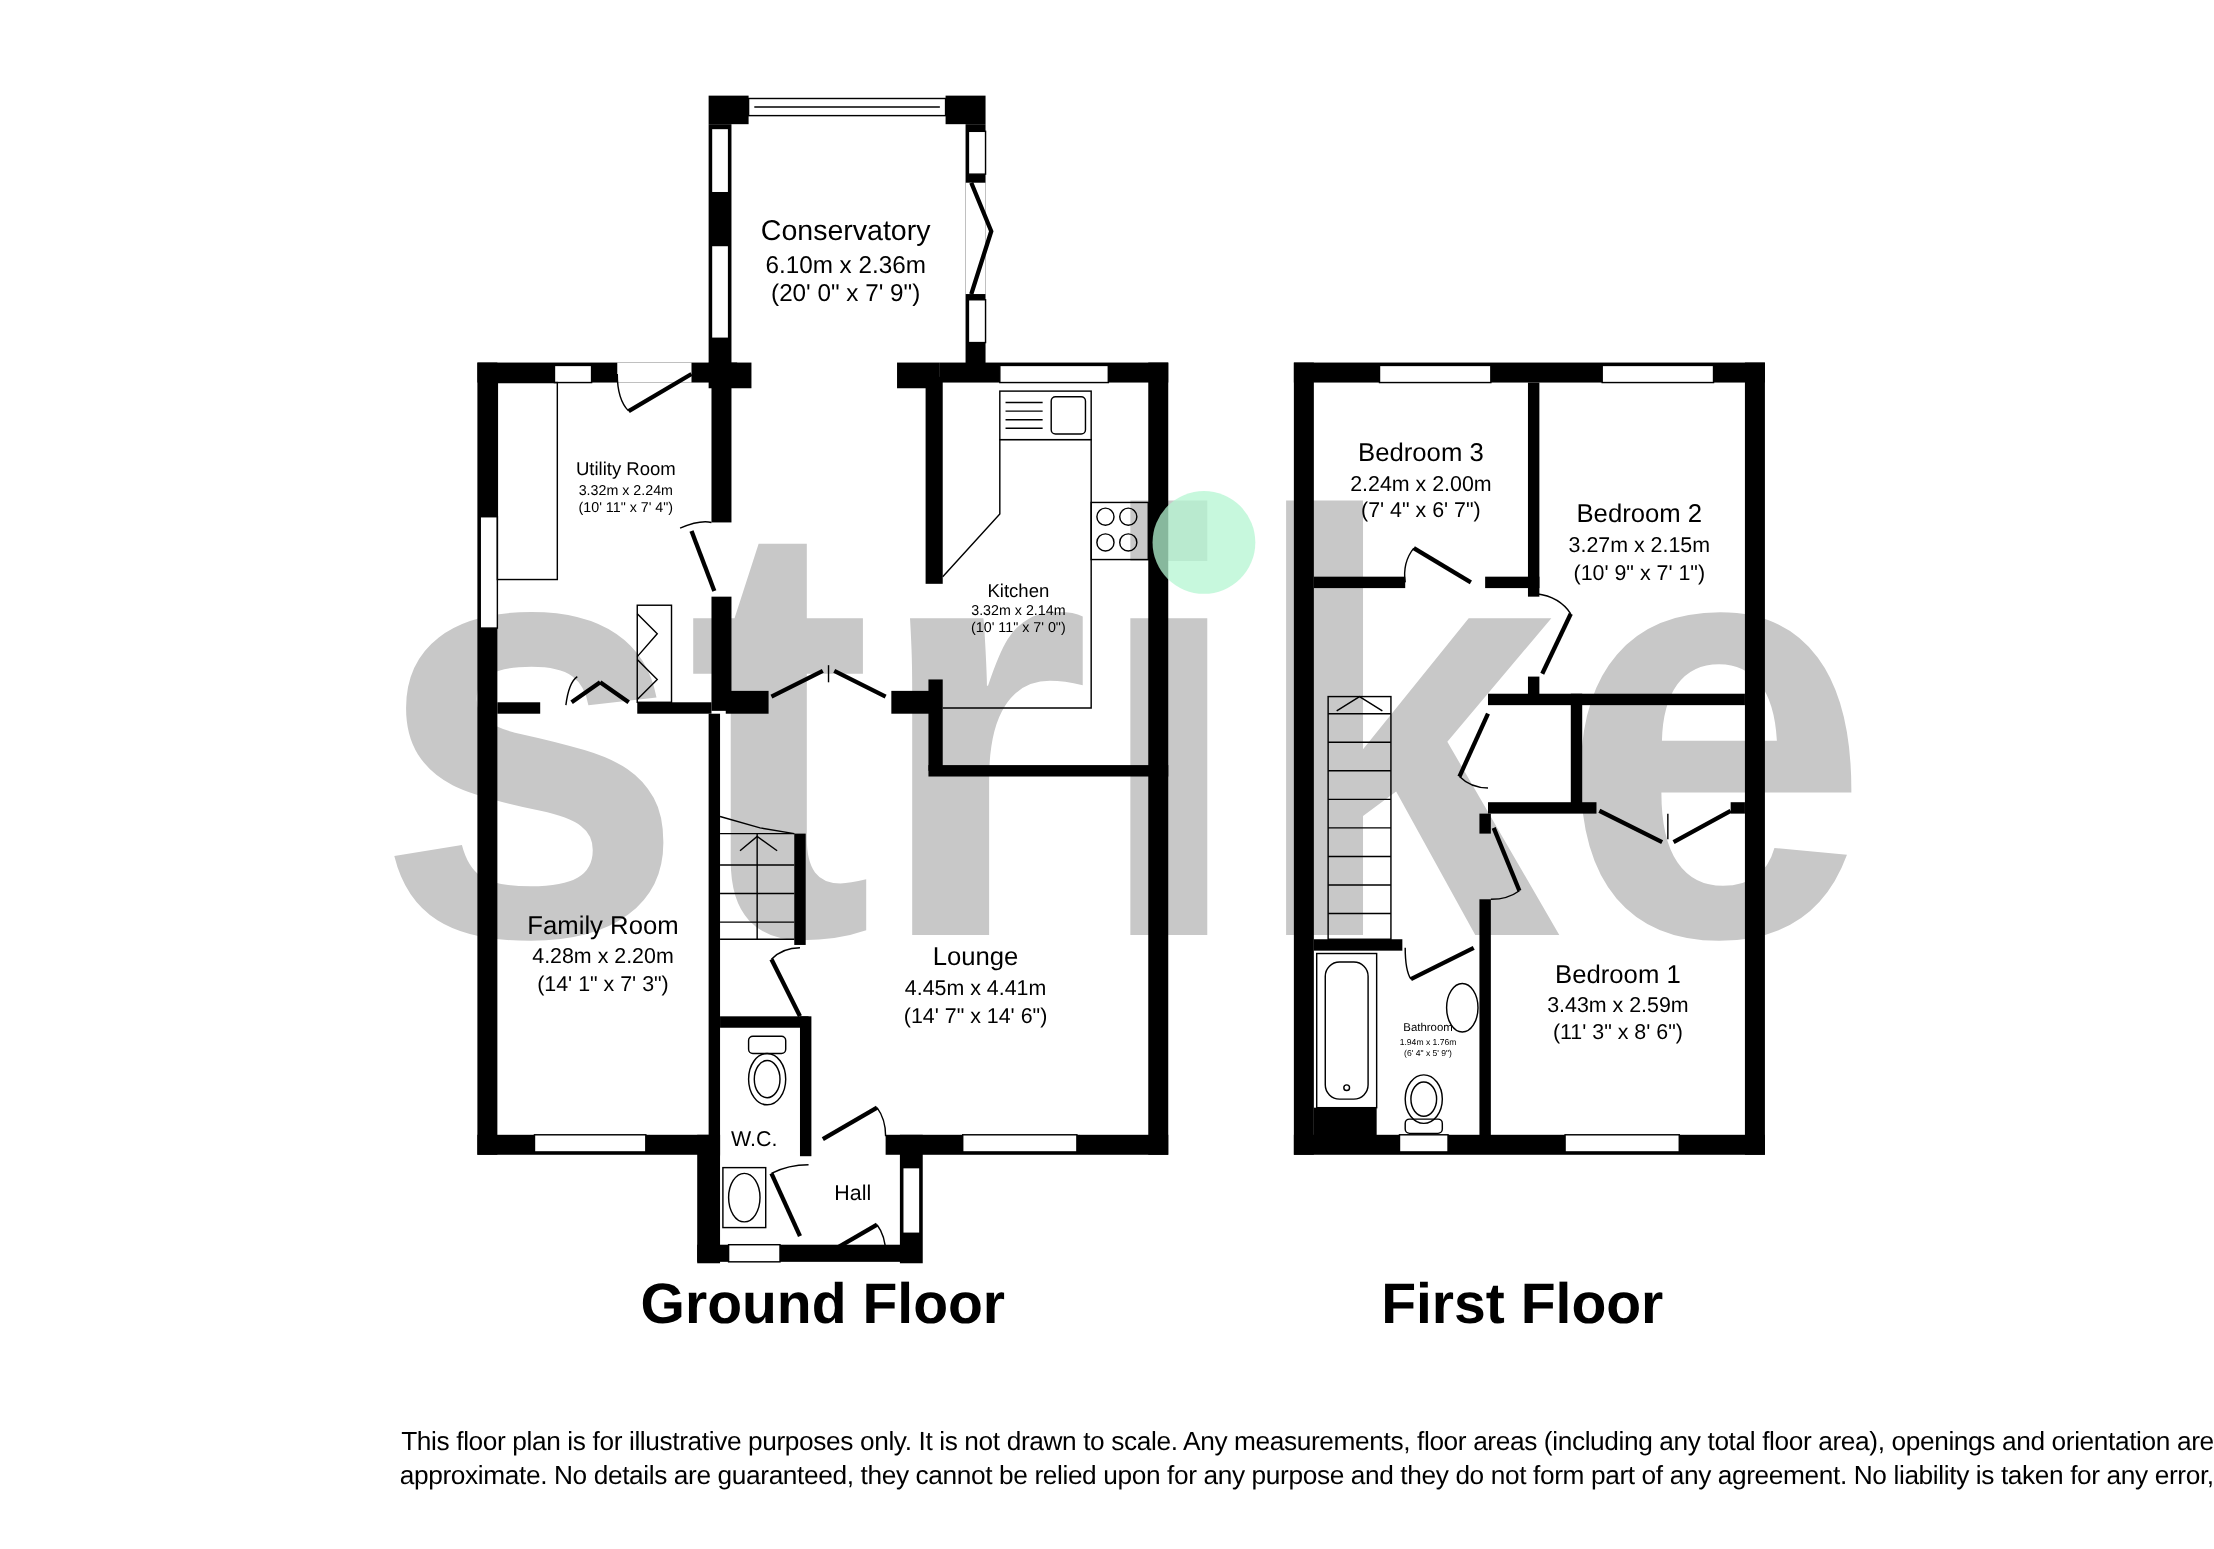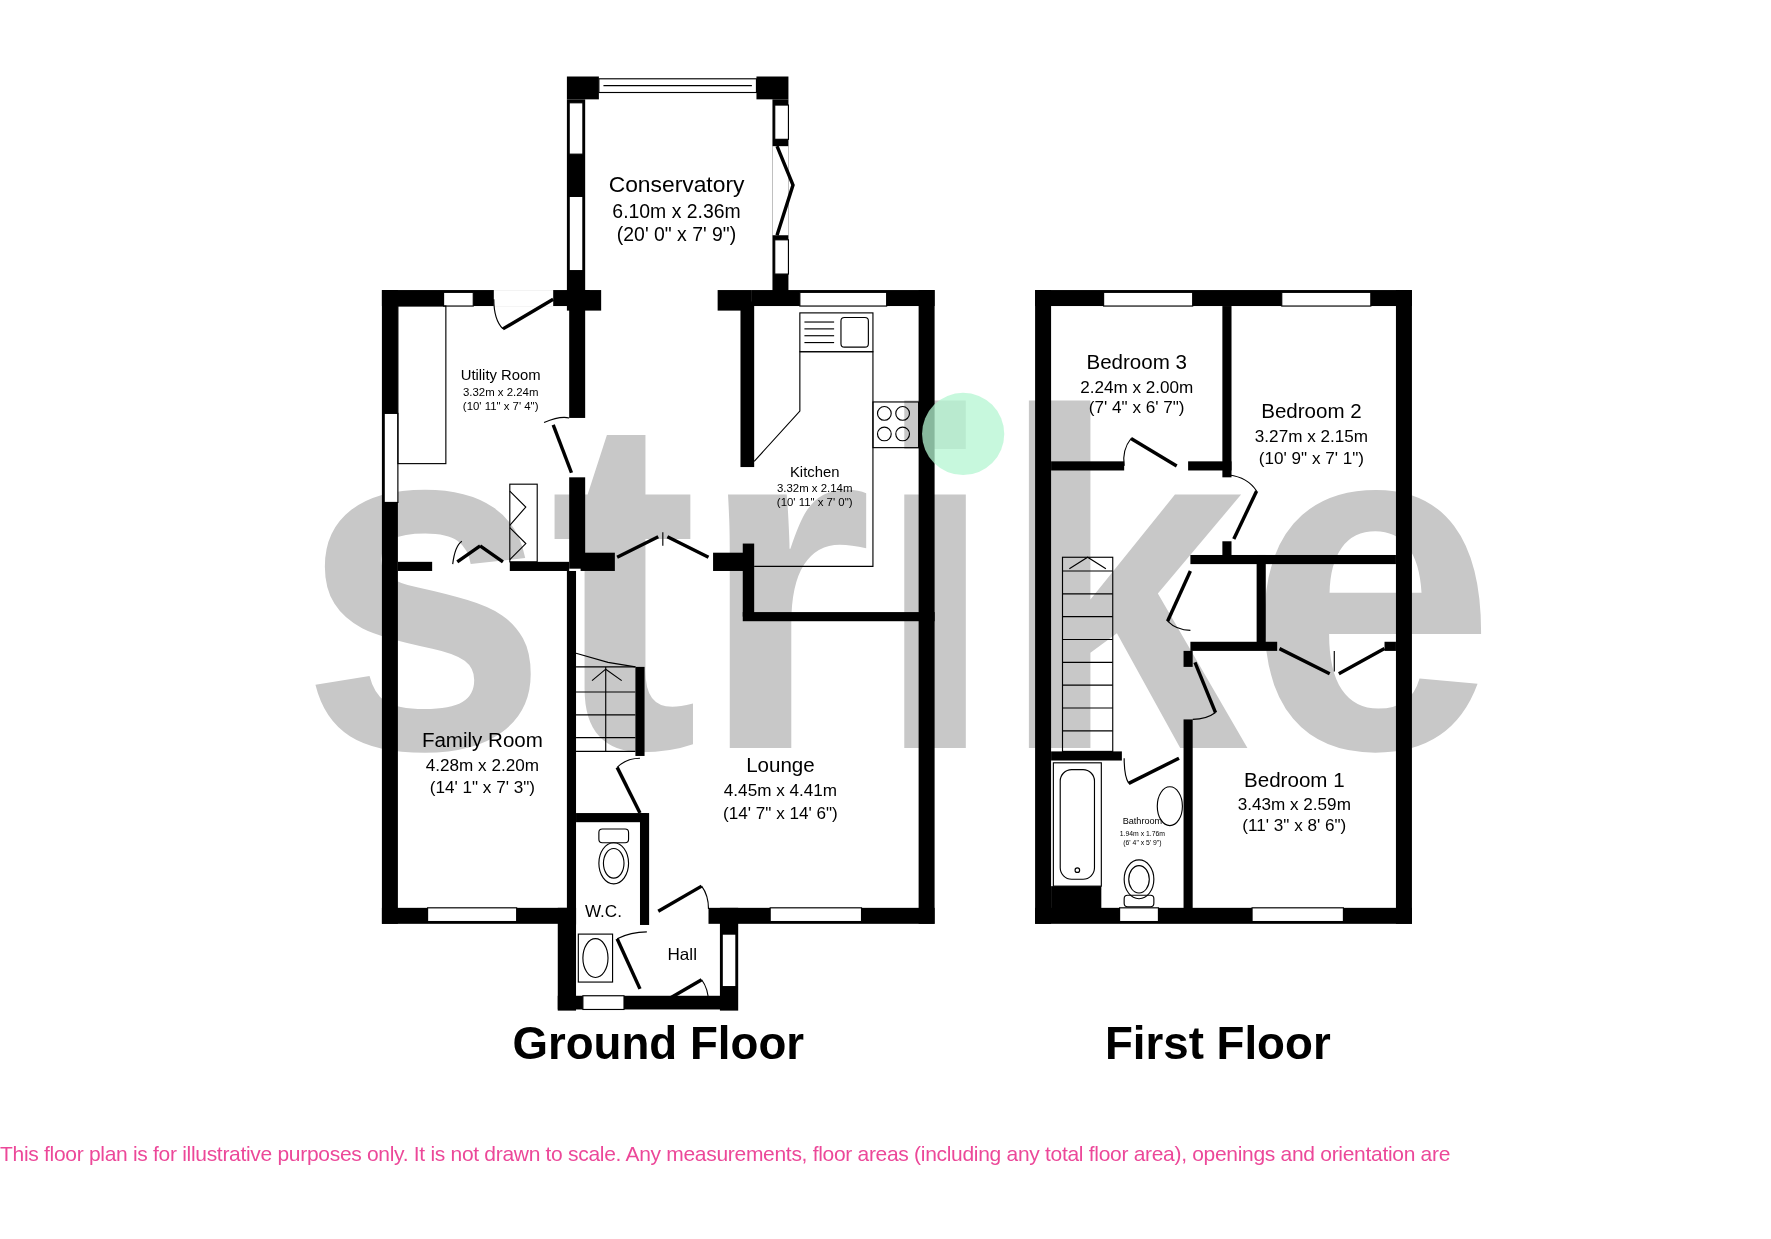--- a/index.html
+++ b/index.html
@@ -6,21 +6,21 @@
   body { width: 1771px; height: 1239px; overflow: hidden; position: relative; font-family: "Liberation Sans", sans-serif; }
   #plan { position: absolute; left: 0; top: 0; width: 1771px; height: 1239px; }
   .wall { fill: #000; }
   .thin { stroke: #000; stroke-width: 1; fill: none; }
   .door { stroke: #000; stroke-width: 3; fill: none; }
   .arc { stroke: #000; stroke-width: 1; fill: none; }
   .win { fill: #fff; stroke: #000; stroke-width: 1; }
   .wm { fill: #c8c8c8; font-family: "Liberation Sans", sans-serif; font-weight: bold; }
   .rn { font-family: "Liberation Sans", sans-serif; fill: #000; text-anchor: middle; }
   .fl { font-family: "Liberation Sans", sans-serif; font-weight: bold; fill: #000; text-anchor: middle; }
-  #disclaimer { position: absolute; left: 0; width: 1771px; top: 1140px; text-align: left; font-family: "Liberation Sans", sans-serif; font-size: 21px; line-height: 27px; color: #ec4899; letter-spacing: -0.3px; }
+  #disclaimer { position: absolute; left: 0; width: 1771px; top: 1140px; text-align: right; font-family: "Liberation Sans", sans-serif; font-size: 21px; line-height: 27px; color: #000000; letter-spacing: -0.3px; }
   #disclaimer div { white-space: nowrap; }
 </style>
 </head>
 <body>
 
 <svg id="plan" viewBox="0 0 1550 1085" xmlns="http://www.w3.org/2000/svg">
 
   <g>
     <text class="wm" x="262" y="655" font-size="420" textLength="1048" lengthAdjust="spacingAndGlyphs">strike</text>
   </g>
@@ -236,13 +236,14 @@
     <text class="rn" x="1000" y="740" font-size="6">(6' 4" x 5' 9")</text>
 
     <text class="fl" x="1066" y="927" font-size="40">First Floor</text>
   </g>
 
   <circle cx="843" cy="380" r="36" fill="#b4f5d2" fill-opacity="0.75"></circle>
 </svg>
 
 <div id="disclaimer">
   <div>This floor plan is for illustrative purposes only. It is not drawn to scale. Any measurements, floor areas (including any total floor area), openings and orientation are</div>
+  <div>approximate. No details are guaranteed, they cannot be relied upon for any purpose and they do not form part of any agreement. No liability is taken for any error,</div>
 </div>
 
 </body></html>

